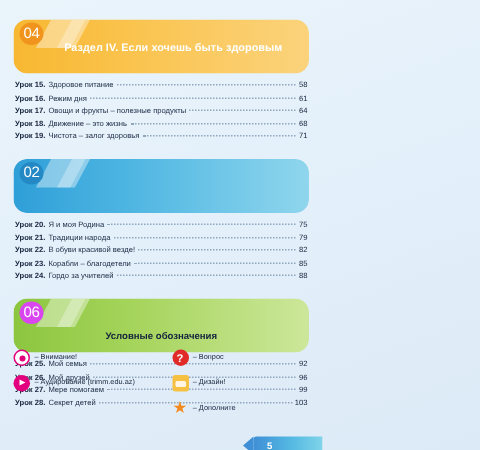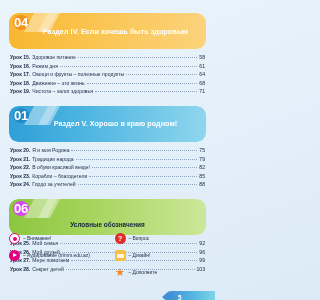--- a/index.html
+++ b/index.html
@@ -60,22 +60,22 @@
     transform: skewX(-28deg);
   }
   .badge {
     position: absolute;
     left: 4px;
     top: 2px;
     width: 16px;
     height: 15px;
     border-radius: 50%;
     color: #ffffff;
-    font-size: 13px;
-    font-weight: bold;
+    font-size: 10px;
+    font-weight: normal;
     display: flex;
     align-items: center;
     justify-content: center;
     letter-spacing: -0.2px;
     z-index: 3;
   }
   .band-title {
     position: relative;
     z-index: 2;
     width: 100%;
@@ -302,23 +302,22 @@
       <span class="dots"></span>
       <span class="pageno">71</span>
     </li>
   </ul>
 
   <div class="section" style="margin-top:10px;">
     <div class="band">
       <div class="fill" style="background:linear-gradient(90deg,#2f9fd8 0%,#4fb6e2 40%,#8fd6ed 100%);"></div>
       <div class="wedge"></div>
       <div class="wedge2"></div>
-      <div class="band-title">Раздел V. Хорошо в краю родном!</div>
     </div>
-    <div class="badge" style="background:#2388c4;">01</div>
+    <div class="badge" style="background:#2388c4;">02</div>
   </div>
   <ul class="toc">
     <li class="toc-row">
       <span class="lesson">Урок 20.</span>
       <span class="title">Я и моя Родина</span>
       <span class="dots"></span>
       <span class="pageno">75</span>
     </li>
     <li class="toc-row">
       <span class="lesson">Урок 21.</span>

